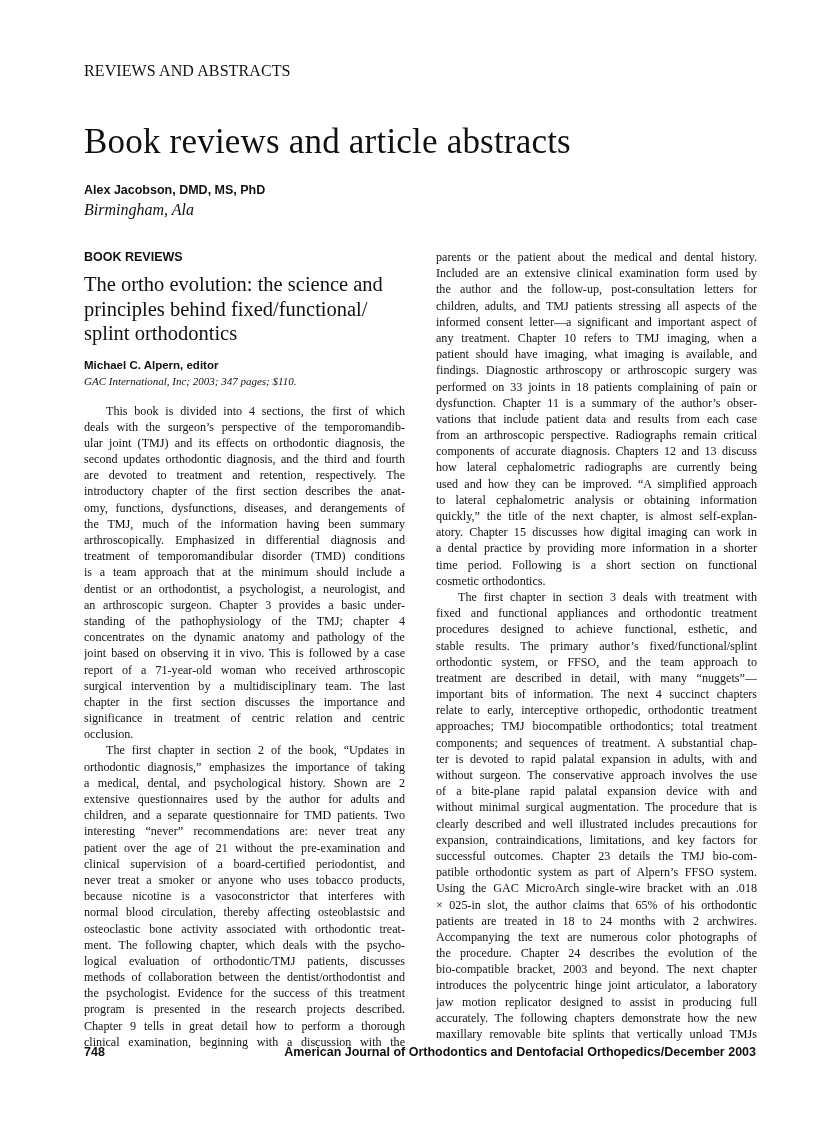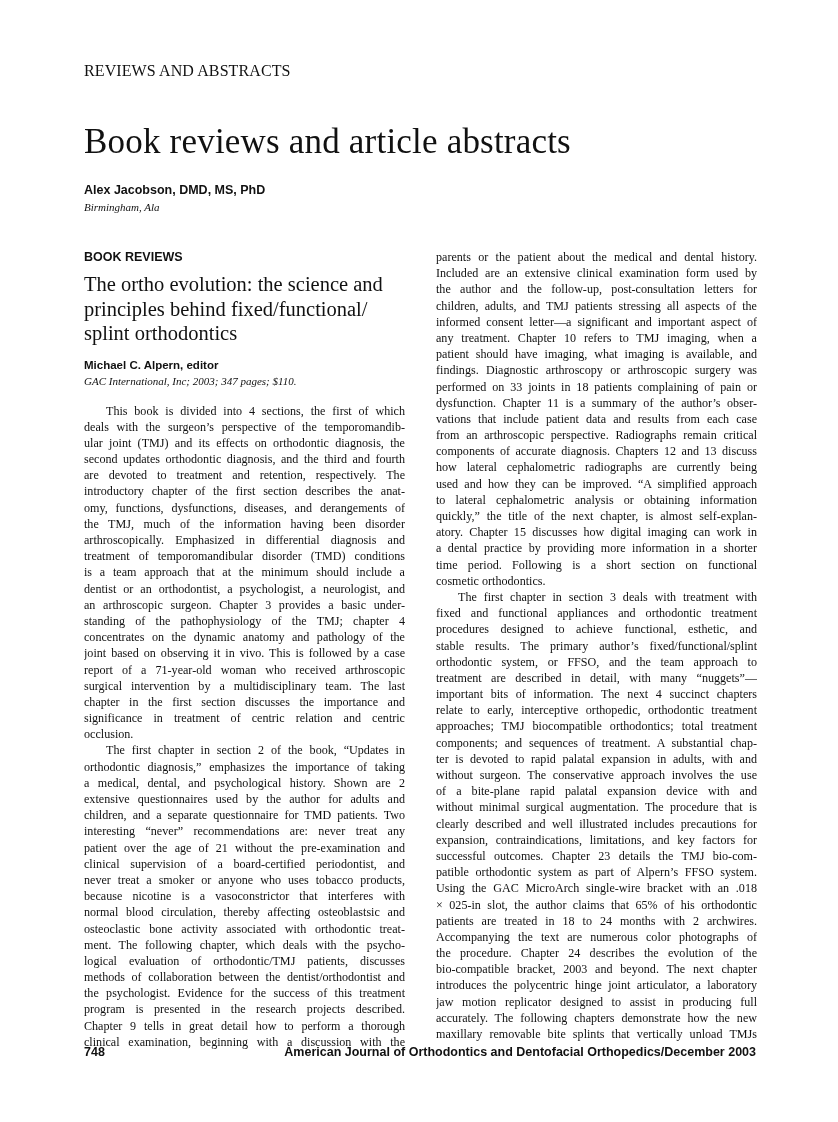--- a/index.html
+++ b/index.html
@@ -3,21 +3,21 @@
 <meta charset="utf-8">
 <style>
   html, body { margin:0; padding:0; background:#ffffff; }
   body { width:838px; height:1122px; position:relative; overflow:hidden; color:#111; }
   .serif { font-family: "Liberation Serif", "DejaVu Serif", serif; }
   .sans { font-family: "Liberation Sans", "DejaVu Sans", sans-serif; }
   .abs { position:absolute; }
   #running-head { left:84px; top:62px; font-size:16px; letter-spacing:0.1px; }
   #page-title { left:84px; top:122px; font-size:35px; letter-spacing:0.2px; white-space:nowrap; }
   #author-name { left:84px; top:183px; font-size:12.5px; font-weight:bold; }
-  #author-loc { left:84px; top:201px; font-size:11px; font-style:italic; }
+  #author-loc { left:84px; top:201px; font-size:16px; font-style:italic; }
   .col { position:absolute; width:321px; }
   #col-left { left:84px; top:250px; }
   #col-right { left:436px; top:250px; top:249px; }
   #section-label { font-size:12.5px; font-weight:bold; margin-bottom:7px; height:15px; }
   #review-title { font-size:20.5px; line-height:24.5px; margin-bottom:13px; }
   #review-editor { font-size:11.5px; font-weight:bold; height:16px; }
   #review-publisher { font-size:11px; font-style:italic; height:16px; margin-bottom:12px; }
   .para { font-size:12.1px; }
   .line { display:block; height:16.2px; line-height:16.2px; text-align:justify; text-align-last:justify; white-space:nowrap; overflow:hidden; }
   .line.last { text-align-last:left; }
@@ -43,21 +43,21 @@
   <div id="review-editor" class="sans">Michael C. Alpern, editor</div>
   <div id="review-publisher" class="serif">GAC International, Inc; 2003; 347 pages; $110.</div>
   <div class="para serif">
       <span class="line indent">This book is divided into 4 sections, the first of which</span>
       <span class="line">deals with the surgeon’s perspective of the temporomandib-</span>
       <span class="line">ular joint (TMJ) and its effects on orthodontic diagnosis, the</span>
       <span class="line">second updates orthodontic diagnosis, and the third and fourth</span>
       <span class="line">are devoted to treatment and retention, respectively. The</span>
       <span class="line">introductory chapter of the first section describes the anat-</span>
       <span class="line">omy, functions, dysfunctions, diseases, and derangements of</span>
-      <span class="line">the TMJ, much of the information having been disorder</span>
+      <span class="line">the TMJ, much of the information having been summary</span>
       <span class="line">arthroscopically. Emphasized in differential diagnosis and</span>
       <span class="line">treatment of temporomandibular disorder (TMD) conditions</span>
       <span class="line">is a team approach that at the minimum should include a</span>
       <span class="line">dentist or an orthodontist, a psychologist, a neurologist, and</span>
       <span class="line">an arthroscopic surgeon. Chapter 3 provides a basic under-</span>
       <span class="line">standing of the pathophysiology of the TMJ; chapter 4</span>
       <span class="line">concentrates on the dynamic anatomy and pathology of the</span>
       <span class="line">joint based on observing it in vivo. This is followed by a case</span>
       <span class="line">report of a 71-year-old woman who received arthroscopic</span>
       <span class="line">surgical intervention by a multidisciplinary team. The last</span>

